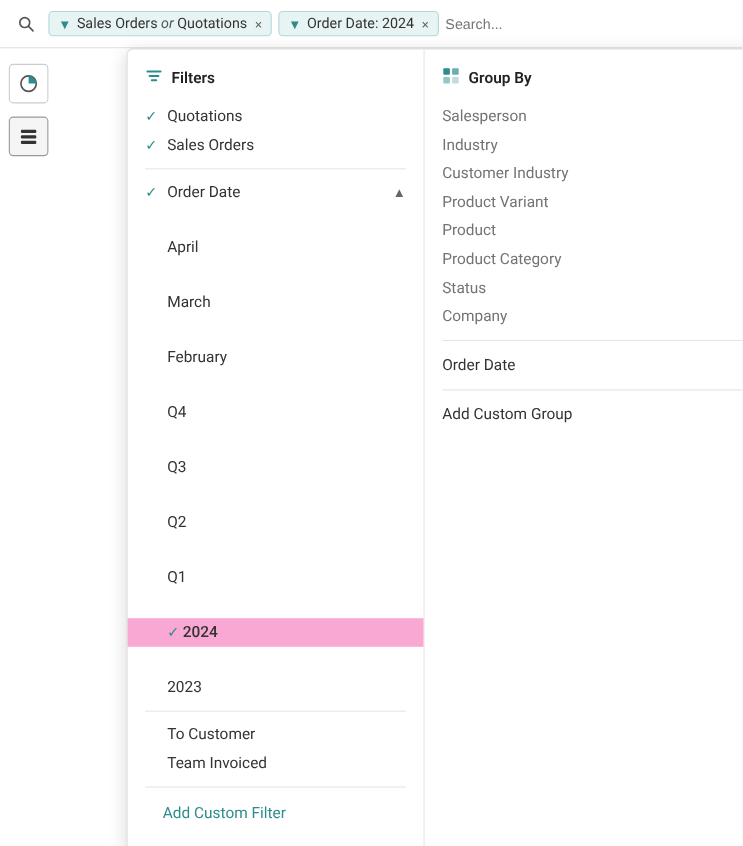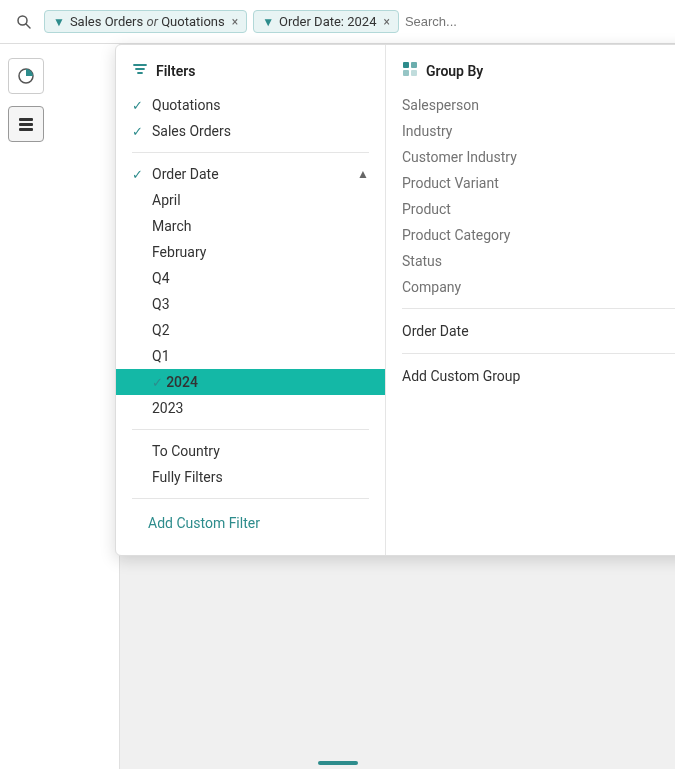--- a/index.html
+++ b/index.html
@@ -175,23 +175,24 @@
     .order-date-header .caret {
       color: #666;
       font-size: 12px;
     }
 
     .sub-item {
       padding: 5px 16px 5px 36px;
       cursor: pointer;
       color: #333;
       font-size: 14px;
+      margin-top: 24px;
     }
     .sub-item.selected {
-      background: #14b8a6;
+      background: #f9a8d4;
       font-weight: 500;
     }
     .sub-item.selected::before {
       content: '✓ ';
       color: #2d8c8c;
       font-size: 13px;
     }
 
     .add-custom-filter {
       padding: 8px 32px;
@@ -346,26 +347,26 @@
 
       <div class="sub-item selected">2024</div>
 
       <div class="sub-item">2023</div>
 
 
       <div class="divider"></div>
 
       <div class="filter-item">
         <span class="checkmark" style="opacity:0">✓</span>
-        <span class="label">To Country</span>
+        <span class="label">To Customer</span>
       </div>
 
       <div class="filter-item">
         <span class="checkmark" style="opacity:0">✓</span>
-        <span class="label">Fully Filters</span>
+        <span class="label">Team Invoiced</span>
       </div>
 
       <div class="divider"></div>
 
       <div class="add-custom-filter">Add Custom Filter</div>
     </div>
 
     <div class="groupby-col">
       <div class="col-header">
         <span class="col-header-icon">

